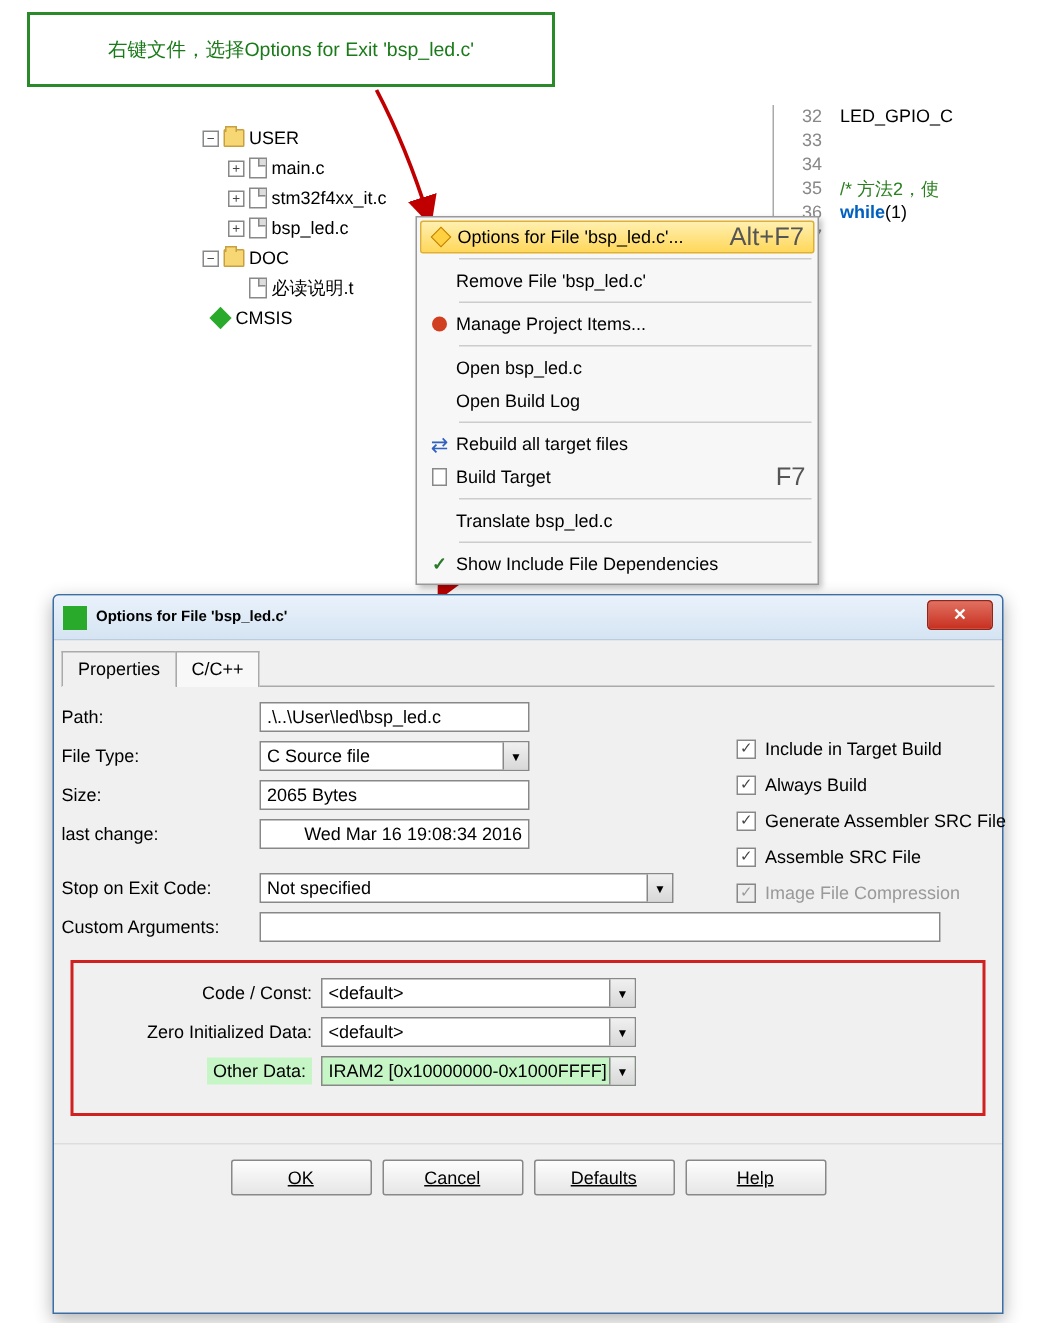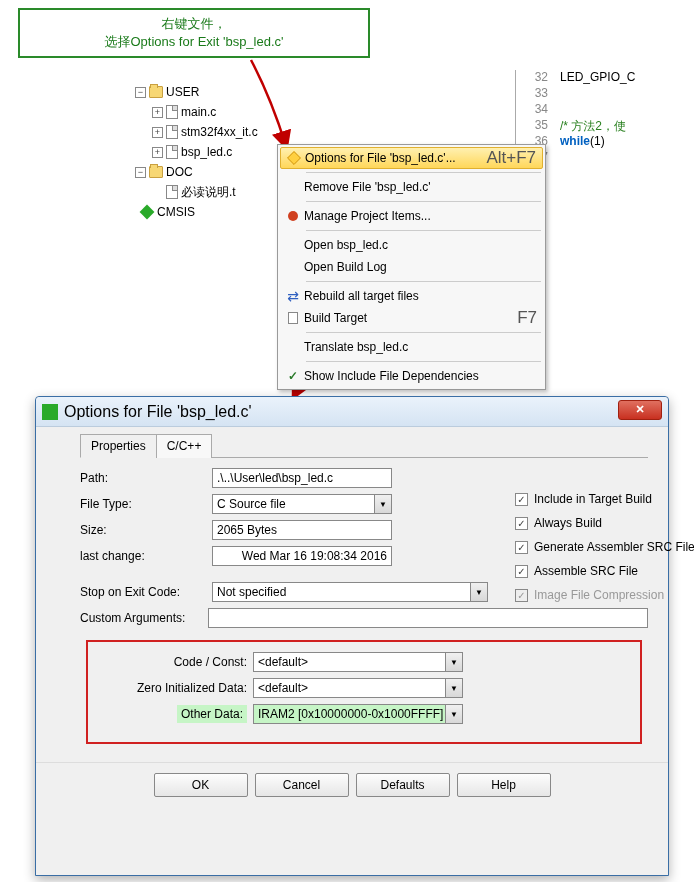--- a/index.html
+++ b/index.html
@@ -1,18 +1,18 @@
 <!DOCTYPE html>
 <html><head>
 <meta charset="utf-8">
 <style>
 * { box-sizing: border-box; margin: 0; padding: 0; font-family: "Microsoft YaHei", Tahoma, Arial, sans-serif; }
 body { background: #fff; width: 694px; height: 882px; position: relative; }
 
-.callout-box { position: absolute; top: 8px; left: 18px; width: 352px; height: 50px; border: 2px solid #2a8a2a; background: #fff; display: flex; flex-direction: column; justify-content: center; align-items: center; color: #1a7a1a; font-size: 13px; line-height: 1.4; font-family: "SimSun", monospace; }
+.callout-box { position: absolute; top: 8px; left: 18px; width: 352px; height: 50px; border: 2px solid #2a8a2a; background: #fff; display: flex; justify-content: center; align-items: center; color: #1a7a1a; font-size: 13px; line-height: 1.4; font-family: "SimSun", monospace; }
 
 .arrow { position: absolute; pointer-events: none; }
 .arrow svg { display: block; }
 
 .tree-area { position: absolute; top: 82px; left: 135px; width: 150px; font-size: 12px; }
 .tree-row { display: flex; align-items: center; height: 20px; gap: 3px; white-space: nowrap; }
 .tree-indent { display: inline-block; }
 .exp { width: 11px; height: 11px; border: 1px solid #888; display: inline-flex; align-items: center; justify-content: center; font-size: 9px; line-height: 1; color: #444; background: #fff; }
 .folder-icon { width: 14px; height: 12px; background: #f7d774; border: 1px solid #c9a040; border-radius: 1px; position: relative; }
 .folder-icon::before { content: ''; position: absolute; top: -3px; left: 0; width: 6px; height: 3px; background: #f7d774; border: 1px solid #c9a040; border-bottom: none; }
@@ -35,24 +35,24 @@
 .ctx-sep { height: 0; border-top: 1px solid #ccc; margin: 3px 4px 3px 28px; }
 .ctx-check { color: #2a7a2a; font-weight: bold; font-size: 12px; }
 .ic-wrench { width: 14px; height: 14px; background: #ffd040; border: 1px solid #c08000; transform: rotate(45deg) scale(0.7); }
 .ic-red { width: 10px; height: 10px; background: #d04020; border-radius: 50%; }
 .ic-arrows { color: #3060c0; font-size: 14px; }
 .ic-doc { width: 10px; height: 12px; border: 1px solid #888; background: #fff; }
 
 .dialog { position: absolute; top: 396px; left: 35px; width: 634px; height: 480px; background: #f0f0f0; border: 1px solid #3a6ea5; border-radius: 4px 4px 0 0; box-shadow: 0 4px 12px rgba(0,0,0,0.3); z-index: 20; }
 .titlebar { height: 30px; background: linear-gradient(#eaf2fb, #d5e4f3); display: flex; align-items: center; padding: 0 6px; border-bottom: 1px solid #bcd; border-radius: 4px 4px 0 0; }
 .titlebar-icon { width: 16px; height: 16px; background: #2aaa2a; margin-right: 6px; }
-.titlebar-txt { font-size: 16px; flex: 1; }
+.titlebar-txt { font-size: 10px; flex: 1; font-weight: bold; }
 .close-btn { width: 44px; height: 20px; background: linear-gradient(#e07060, #c83020); border: 1px solid #a02010; border-radius: 3px; color: #fff; display: flex; align-items: center; justify-content: center; font-size: 11px; font-weight: bold; margin-top: -4px; }
 
-.dlg-body { padding: 6px 20px; margin-left: 24px; }
+.dlg-body { padding: 6px 5px; }
 .tabstrip { display: flex; border-bottom: 1px solid #aaa; margin-bottom: 10px; }
 .tab { padding: 4px 10px; font-size: 12px; border: 1px solid #aaa; border-bottom: none; background: #f8f8f8; position: relative; top: 1px; margin-right: -1px; }
 .tab.active { background: #f0f0f0; border-bottom: 1px solid #f0f0f0; }
 
 .form-row { display: flex; align-items: center; margin-bottom: 6px; font-size: 12px; }
 .form-label { width: 132px; text-align: left; padding-right: 6px; }
 .txt-field { height: 20px; border: 1px solid #888; padding: 0 4px; font-size: 12px; background: #fff; }
 .sel-field { height: 20px; border: 1px solid #888; background: #fff; display: flex; align-items: center; padding: 0 4px; font-size: 12px; position: relative; }
 .sel-arrow { position: absolute; right: 0; top: 0; bottom: 0; width: 17px; background: linear-gradient(#f0f0f0,#d8d8d8); border-left: 1px solid #888; display: flex; align-items: center; justify-content: center; font-size: 8px; }
 .chk-col { position: absolute; left: 455px; top: 60px; width: 200px; font-size: 12px; }
@@ -62,21 +62,21 @@
 .chk-lbl.dis { color: #999; }
 
 .mem-box { border: 2px solid #d02020; margin: 12px 6px; padding: 10px 10px 12px; position: relative; }
 .mem-title { font-size: 12px; margin-bottom: 10px; }
 .mem-row { display: flex; align-items: center; margin-bottom: 6px; font-size: 12px; }
 .mem-label { width: 155px; text-align: right; padding-right: 6px; }
 .mem-sel { height: 20px; width: 210px; border: 1px solid #888; background: #fff; display: flex; align-items: center; padding: 0 4px; font-size: 12px; position: relative; font-family: Tahoma, Arial; }
 .mem-hl-label { background: #c6f5c6; padding: 2px 4px; }
 .mem-hl-sel { background: #c6f5c6; }
 
-.btn-row { display: flex; justify-content: center; gap: 7px; padding: 10px 0; border-top: 1px solid #ddd; }
+.btn-row { display: flex; justify-content: center; gap: 7px; padding: 10px 0; border-top: 1px solid #ddd; text-decoration: underline; }
 .dlg-btn { width: 94px; height: 24px; border: 1px solid #888; background: linear-gradient(#fdfdfd,#e6e6e6); font-size: 12px; border-radius: 2px; display: flex; align-items: center; justify-content: center; }
 </style>
 </head>
 <body>
 
 <div class="callout-box">
   <div>右键文件，</div>
   <div>选择Options for Exit 'bsp_led.c'</div>
 </div>
 

